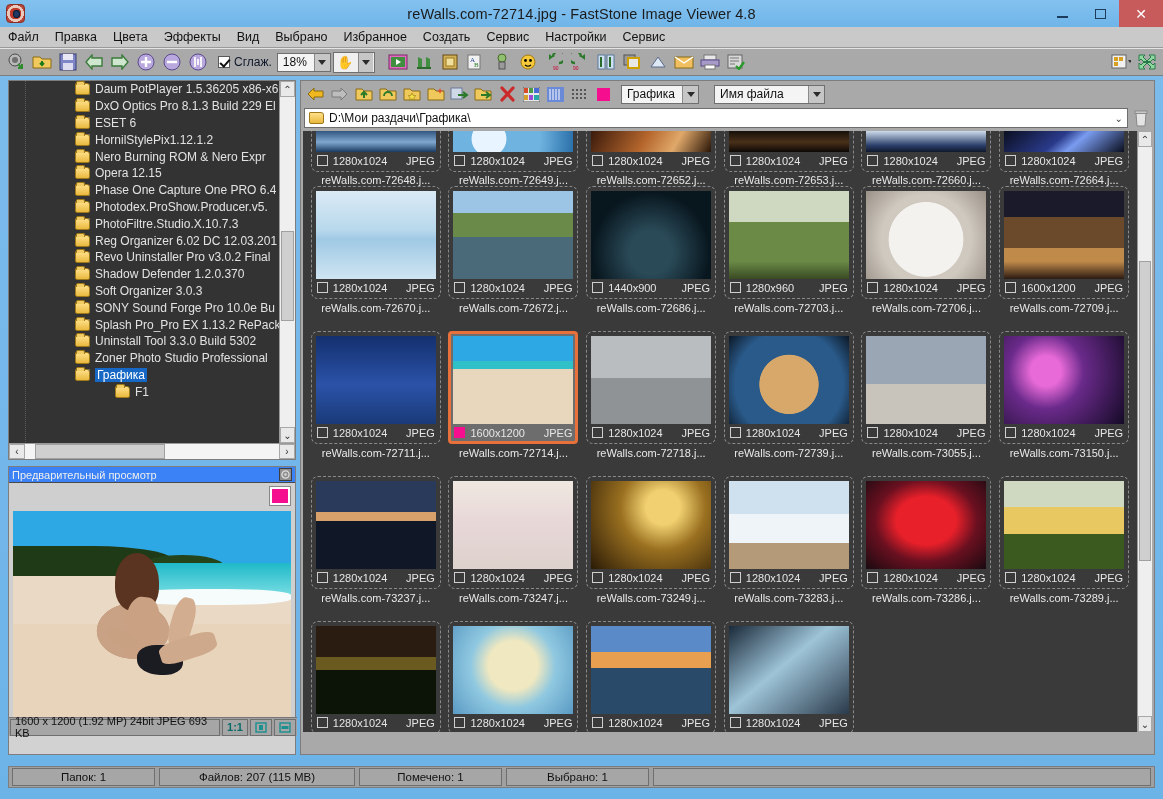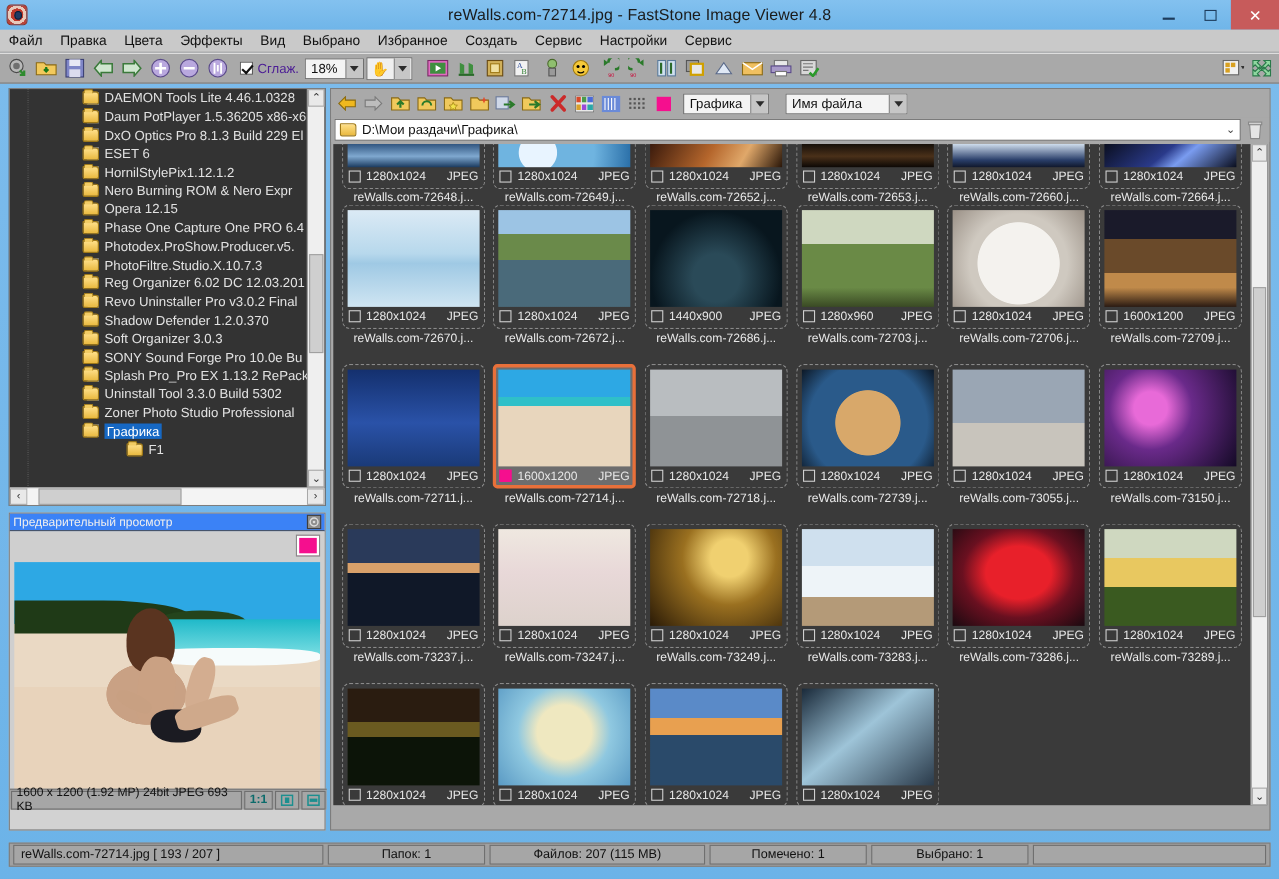--- a/index.html
+++ b/index.html
@@ -61,21 +61,21 @@
     position:absolute; left:0; top:48px; width:1163px; height:28px;
     background:#a9a9a9;
     border-top:1px solid #e4e4e4; border-bottom:1px solid #7d7d7d;
     display:flex; align-items:center; padding:0 4px; gap:2px;
   }
   .tb-ico {
     width:24px; height:24px; position:relative; display:flex;
     align-items:center; justify-content:center;
   }
   .tb-sep { width:7px; }
-  .sm-check { display:flex; align-items:center; gap:4px; margin:0 3px 0 6px; font-size:12px; color:#4c1d95;}
+  .sm-check { display:flex; align-items:center; gap:4px; margin:0 3px 0 6px; font-size:12px; color:#0f172a;}
   .cbox { width:12px;height:12px; background:#fff; border:1px solid #5a5a5a; position:relative;}
   .cbox.on::after{content:"";position:absolute;left:3px;top:0px;width:4px;height:8px;border:solid #111;border-width:0 2px 2px 0;transform:rotate(42deg);}
   .combo {
     height:19px; background:#f4f4f4; border:1px solid #6f6f6f;
     display:flex; align-items:center; font-size:12px; color:#111;
   }
   .combo .val{ padding:0 5px; }
   .combo .arrow{
     margin-left:auto; width:16px; height:100%; background:#c6c6c6;
     border-left:1px solid #8a8a8a; display:flex;align-items:center;justify-content:center;
@@ -472,25 +472,20 @@
 
   <div class="left-col">
 
     <div class="tree-panel">
       <div class="tree-scroll">
         <div class="dots"></div>
         <div id="tree-rows">
             <div class="tree-row">
               <span class="expander" style="left: 70px;">+</span>
               <span class="folder"></span>
-              <span class="tree-label">DAEMON Tools Lite 4.46.1.0328</span>
-            </div>
-            <div class="tree-row">
-              <span class="expander" style="left: 70px;">+</span>
-              <span class="folder"></span>
               <span class="tree-label">Daum PotPlayer 1.5.36205 x86-x6</span>
             </div>
             <div class="tree-row">
               <span class="expander" style="left: 70px;">+</span>
               <span class="folder"></span>
               <span class="tree-label">DxO Optics Pro 8.1.3 Build 229 El</span>
             </div>
             <div class="tree-row">
               <span class="expander" style="left: 70px;">+</span>
               <span class="folder"></span>
@@ -1068,21 +1063,20 @@
           </div>
         <div class="gs-thumb"></div>
         <div class="vs-btn" style="position:absolute;left:0;right:0;bottom:0">
             <span class="chev">⌄</span>
           </div>
       </div>
     </div>
   </div>
 
   <div class="statusbar">
-    <div class="sb-box sb-file">reWalls.com-72714.jpg [ 193 / 207 ]</div>
     <div class="sb-box sb-mid">Папок: 1</div>
     <div class="sb-box" style="width:196px">Файлов: 207 (115 MB)</div>
     <div class="sb-box sb-mid">Помечено: 1</div>
     <div class="sb-box sb-mid">Выбрано: 1</div>
     <div class="sb-box sb-rest"></div>
   </div>
 
 </div>
 
 </body></html>

